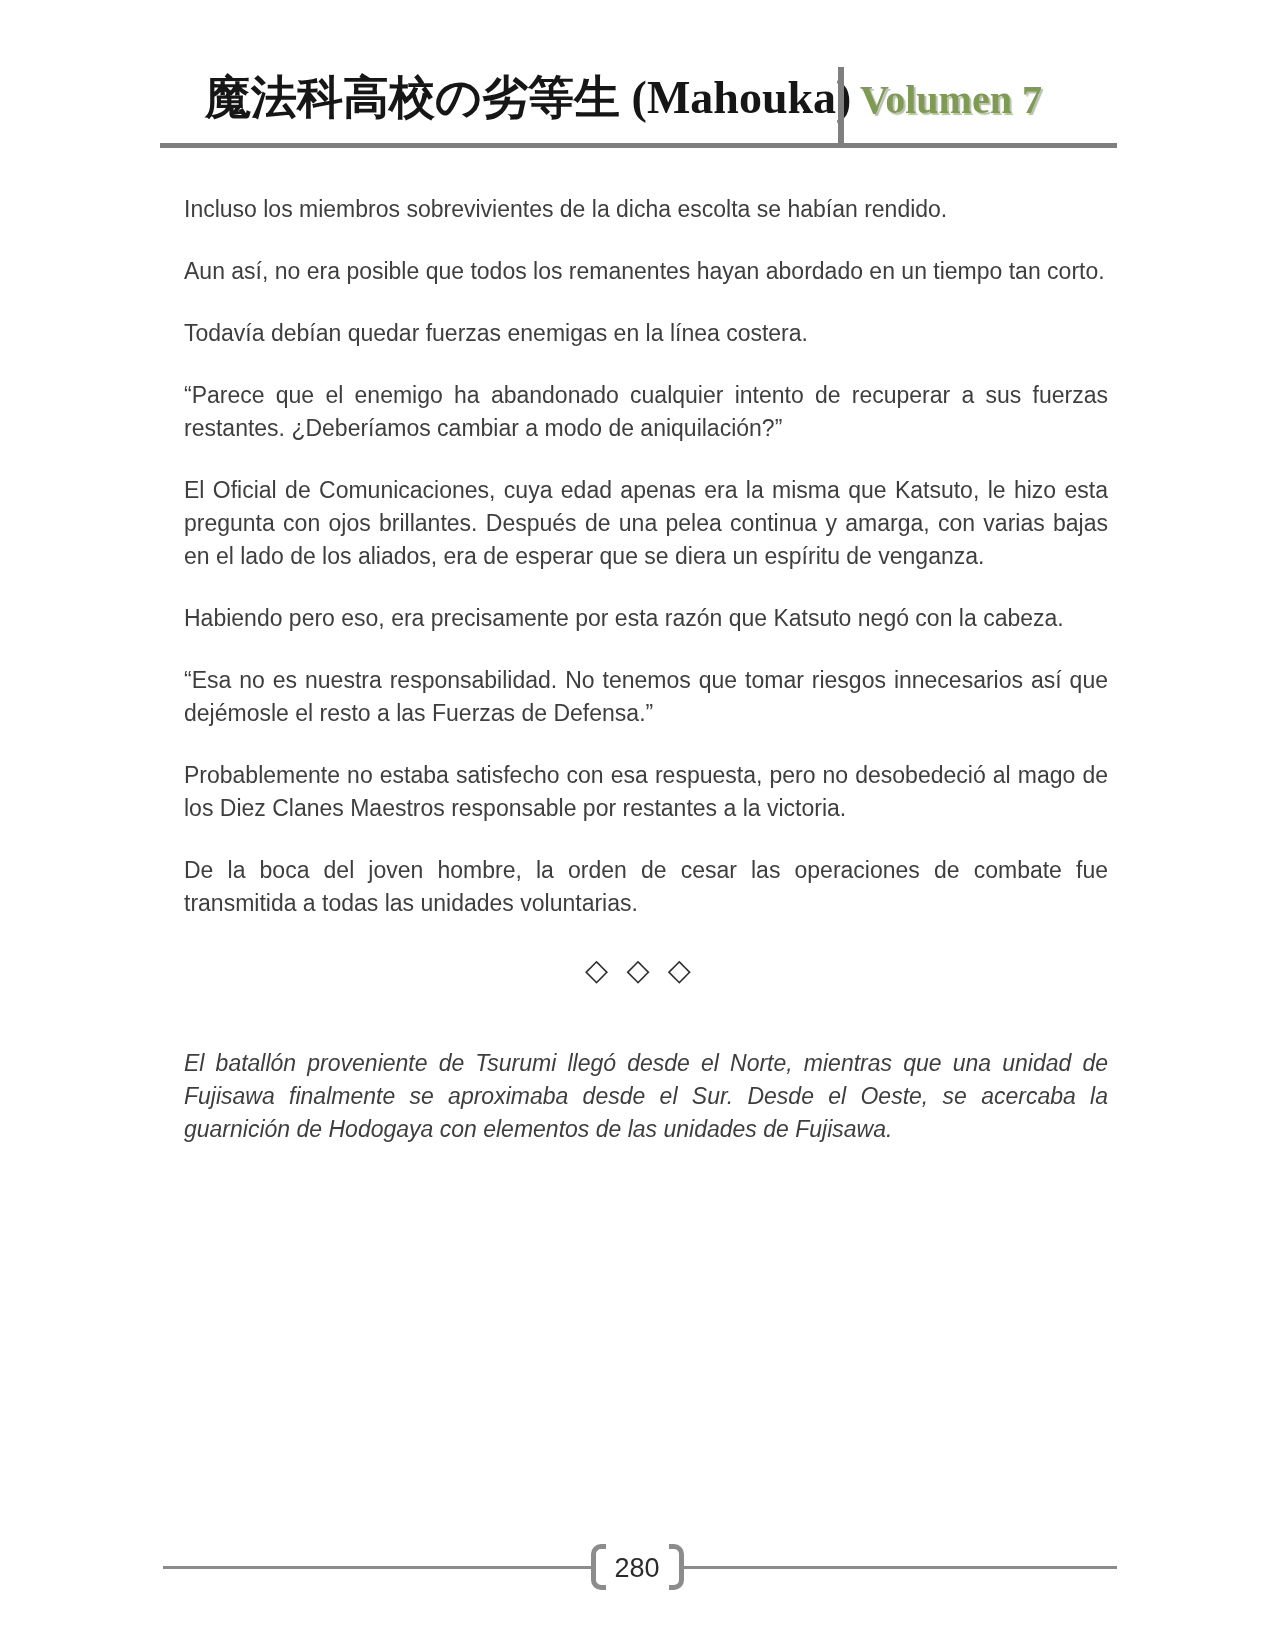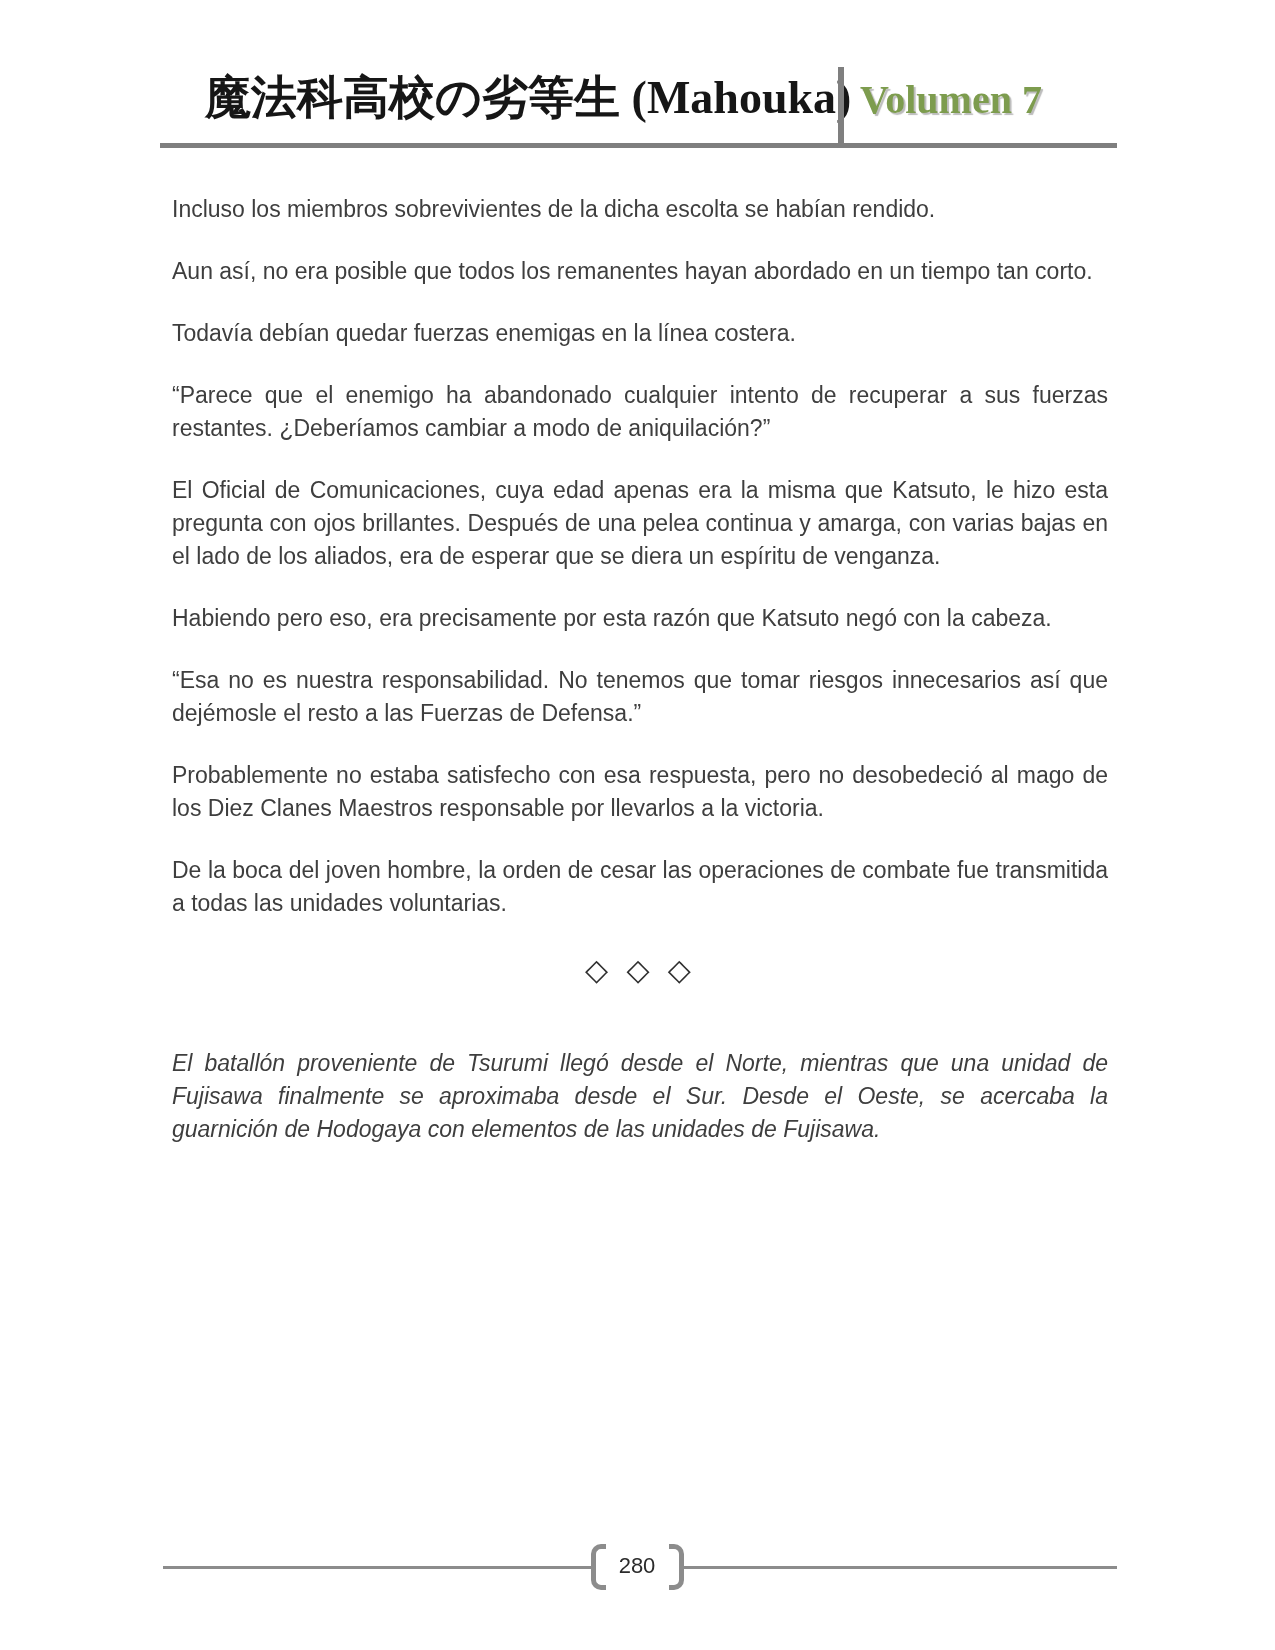--- a/index.html
+++ b/index.html
@@ -60,21 +60,21 @@
   .page-body {
     position: absolute;
     left: 168px;
     top: 193px;
     width: 940px;
     font-size: 23px;
     line-height: 33px;
     color: #3e3e3e;
   }
   .page-body p {
-    margin: 0 0 29px 4px;
+    margin: 0 0 29px 16px;
     text-align: justify;
   }
   .diamond-separator {
     margin: 30px 0 0 0;
     text-align: center;
     font-size: 30px;
     line-height: 40px;
     color: #2f2f2f;
     word-spacing: 10px;
   }
@@ -108,21 +108,21 @@
   .bracket.right {
     left: 669px;
     border-left: none;
     border-radius: 0 10px 10px 0;
   }
   .page-number {
     position: absolute;
     top: 1553px;
     left: 637px;
     transform: translateX(-50%);
-    font-size: 22px;
+    font-size: 27px;
     color: #2b2b2b;
   }
 </style>
 </head>
 <body>
 
 <div class="page">
 
   <div>
     <div class="series-title">魔法科高校の劣等生 (Mahouka)</div>
@@ -132,21 +132,21 @@
   </div>
 
   <div class="page-body">
     <p>Incluso los miembros sobrevivientes de la dicha escolta se habían rendido.</p>
     <p>Aun así, no era posible que todos los remanentes hayan abordado en un tiempo tan corto.</p>
     <p>Todavía debían quedar fuerzas enemigas en la línea costera.</p>
     <p>“Parece que el enemigo ha abandonado cualquier intento de recuperar a sus fuerzas restantes. ¿Deberíamos cambiar a modo de aniquilación?”</p>
     <p>El Oficial de Comunicaciones, cuya edad apenas era la misma que Katsuto, le hizo esta pregunta con ojos brillantes. Después de una pelea continua y amarga, con varias bajas en el lado de los aliados, era de esperar que se diera un espíritu de venganza.</p>
     <p>Habiendo pero eso, era precisamente por esta razón que Katsuto negó con la cabeza.</p>
     <p>“Esa no es nuestra responsabilidad. No tenemos que tomar riesgos innecesarios así que dejémosle el resto a las Fuerzas de Defensa.”</p>
-    <p>Probablemente no estaba satisfecho con esa respuesta, pero no desobedeció al mago de los Diez Clanes Maestros responsable por llevarlos a la victoria.</p>
+    <p>Probablemente no estaba satisfecho con esa respuesta, pero no desobedeció al mago de los Diez Clanes Maestros responsable por restantes a la victoria.</p>
     <p>De la boca del joven hombre, la orden de cesar las operaciones de combate fue transmitida a todas las unidades voluntarias.</p>
 
     <div class="diamond-separator">◇ ◇ ◇</div>
 
     <p class="after-separator">El batallón proveniente de Tsurumi llegó desde el Norte, mientras que una unidad de Fujisawa finalmente se aproximaba desde el Sur. Desde el Oeste, se acercaba la guarnición de Hodogaya con elementos de las unidades de Fujisawa.</p>
   </div>
 
   <div>
     <div class="footer-line left"></div>
     <div class="bracket left"></div>

